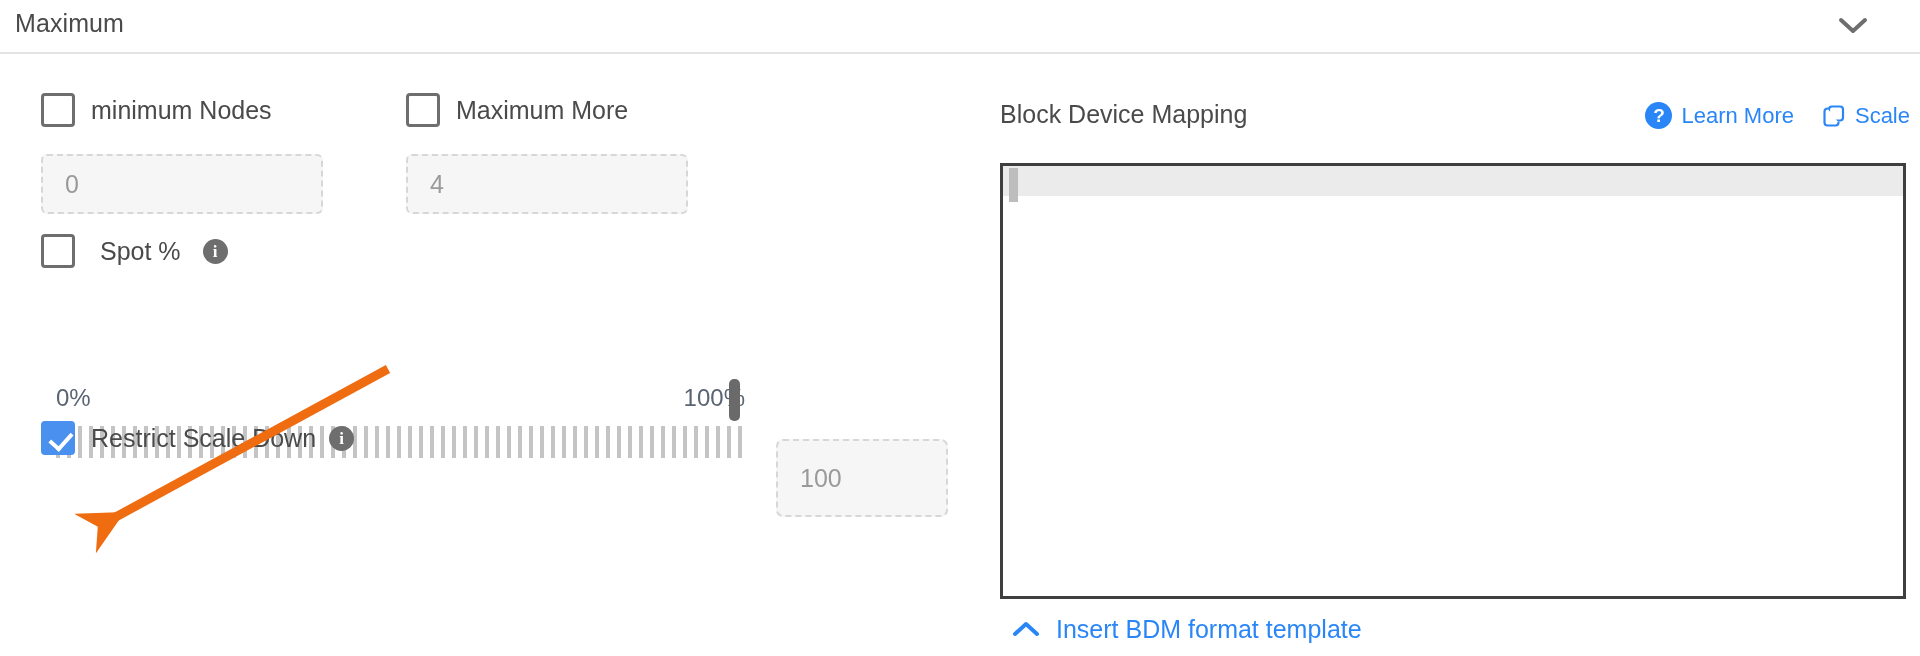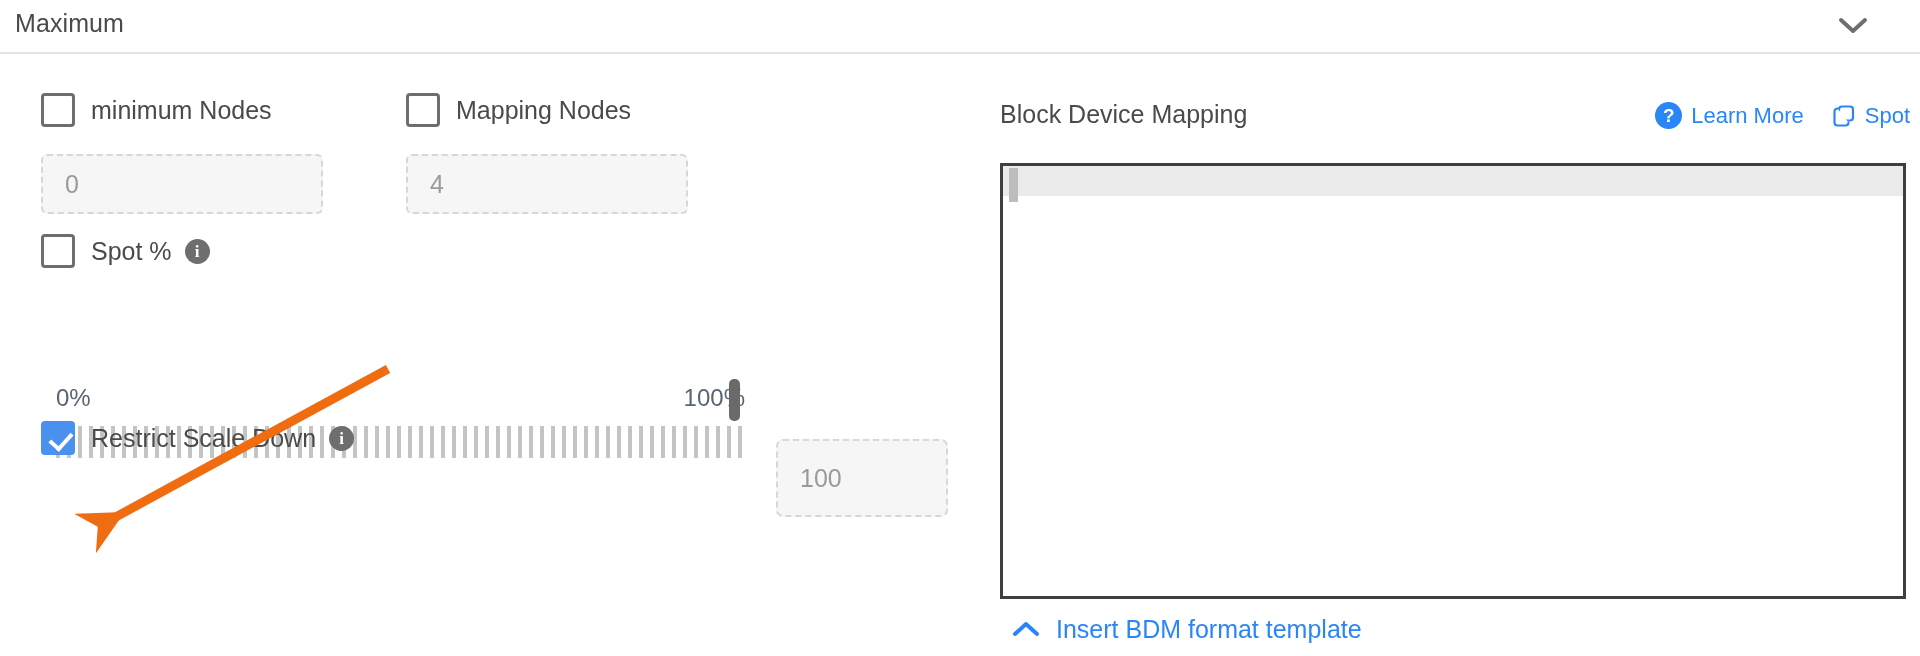--- a/index.html
+++ b/index.html
@@ -173,25 +173,25 @@
   <div class="left-col">
 
     <div class="cb-row" style="left:41px; top:49px;">
       <div class="checkbox"></div>
       <span class="cb-label">minimum Nodes</span>
     </div>
     <input class="num-input" style="left: 41px; top: 110px; width: 282px;" placeholder="0">
 
     <div class="cb-row" style="left:406px; top:49px;">
       <div class="checkbox"></div>
-      <span class="cb-label">Mapping Nodes</span>
+      <span class="cb-label">Maximum More</span>
     </div>
     <input class="num-input" style="left: 406px; top: 110px; width: 282px;" placeholder="4">
 
-    <div class="cb-row" style="left:41px; top:190px;">
+    <div class="cb-row" style="left:41px; top:190px;gap:9px;">
       <div class="checkbox"></div>
       <span class="cb-label">Spot %</span>
       <span class="info-icon">i</span>
     </div>
 
     <div class="slider-wrap">
       <span class="slider-minlabel">0%</span>
       <span class="slider-maxlabel">100%</span>
       <div class="slider-track">
         <div class="slider-ticks"></div>
@@ -216,21 +216,21 @@
         <span class="q-icon">?</span>
         <span>Learn More</span>
       </div>
       <div class="action-link">
         <span class="copy-icon">
           <svg width="24" height="24" viewBox="0 0 24 24">
             <rect x="7" y="2.5" width="14" height="14" rx="3" fill="none" stroke="#2a86f7" stroke-width="2.2"></rect>
             <path d="M16.5 18.5 A3 3 0 0 1 13.5 21.5 H5.5 A3 3 0 0 1 2.5 18.5 V7.5 A3 3 0 0 1 5.5 4.5" fill="#ffffff" stroke="#2a86f7" stroke-width="2.2" stroke-linecap="round" stroke-linejoin="round"></path>
           </svg>
         </span>
-        <span>Spot</span>
+        <span>Scale</span>
       </div>
     </div>
 
     <div class="bdm-box">
       <div class="bdm-activeline"></div>
       <div class="bdm-gutter"></div>
       <div style="position:absolute;left:22px;top:2px;font-family:'Liberation Mono',monospace;font-size:18px;color:#333;"></div>
     </div>
 
     <div class="bdm-footer">

